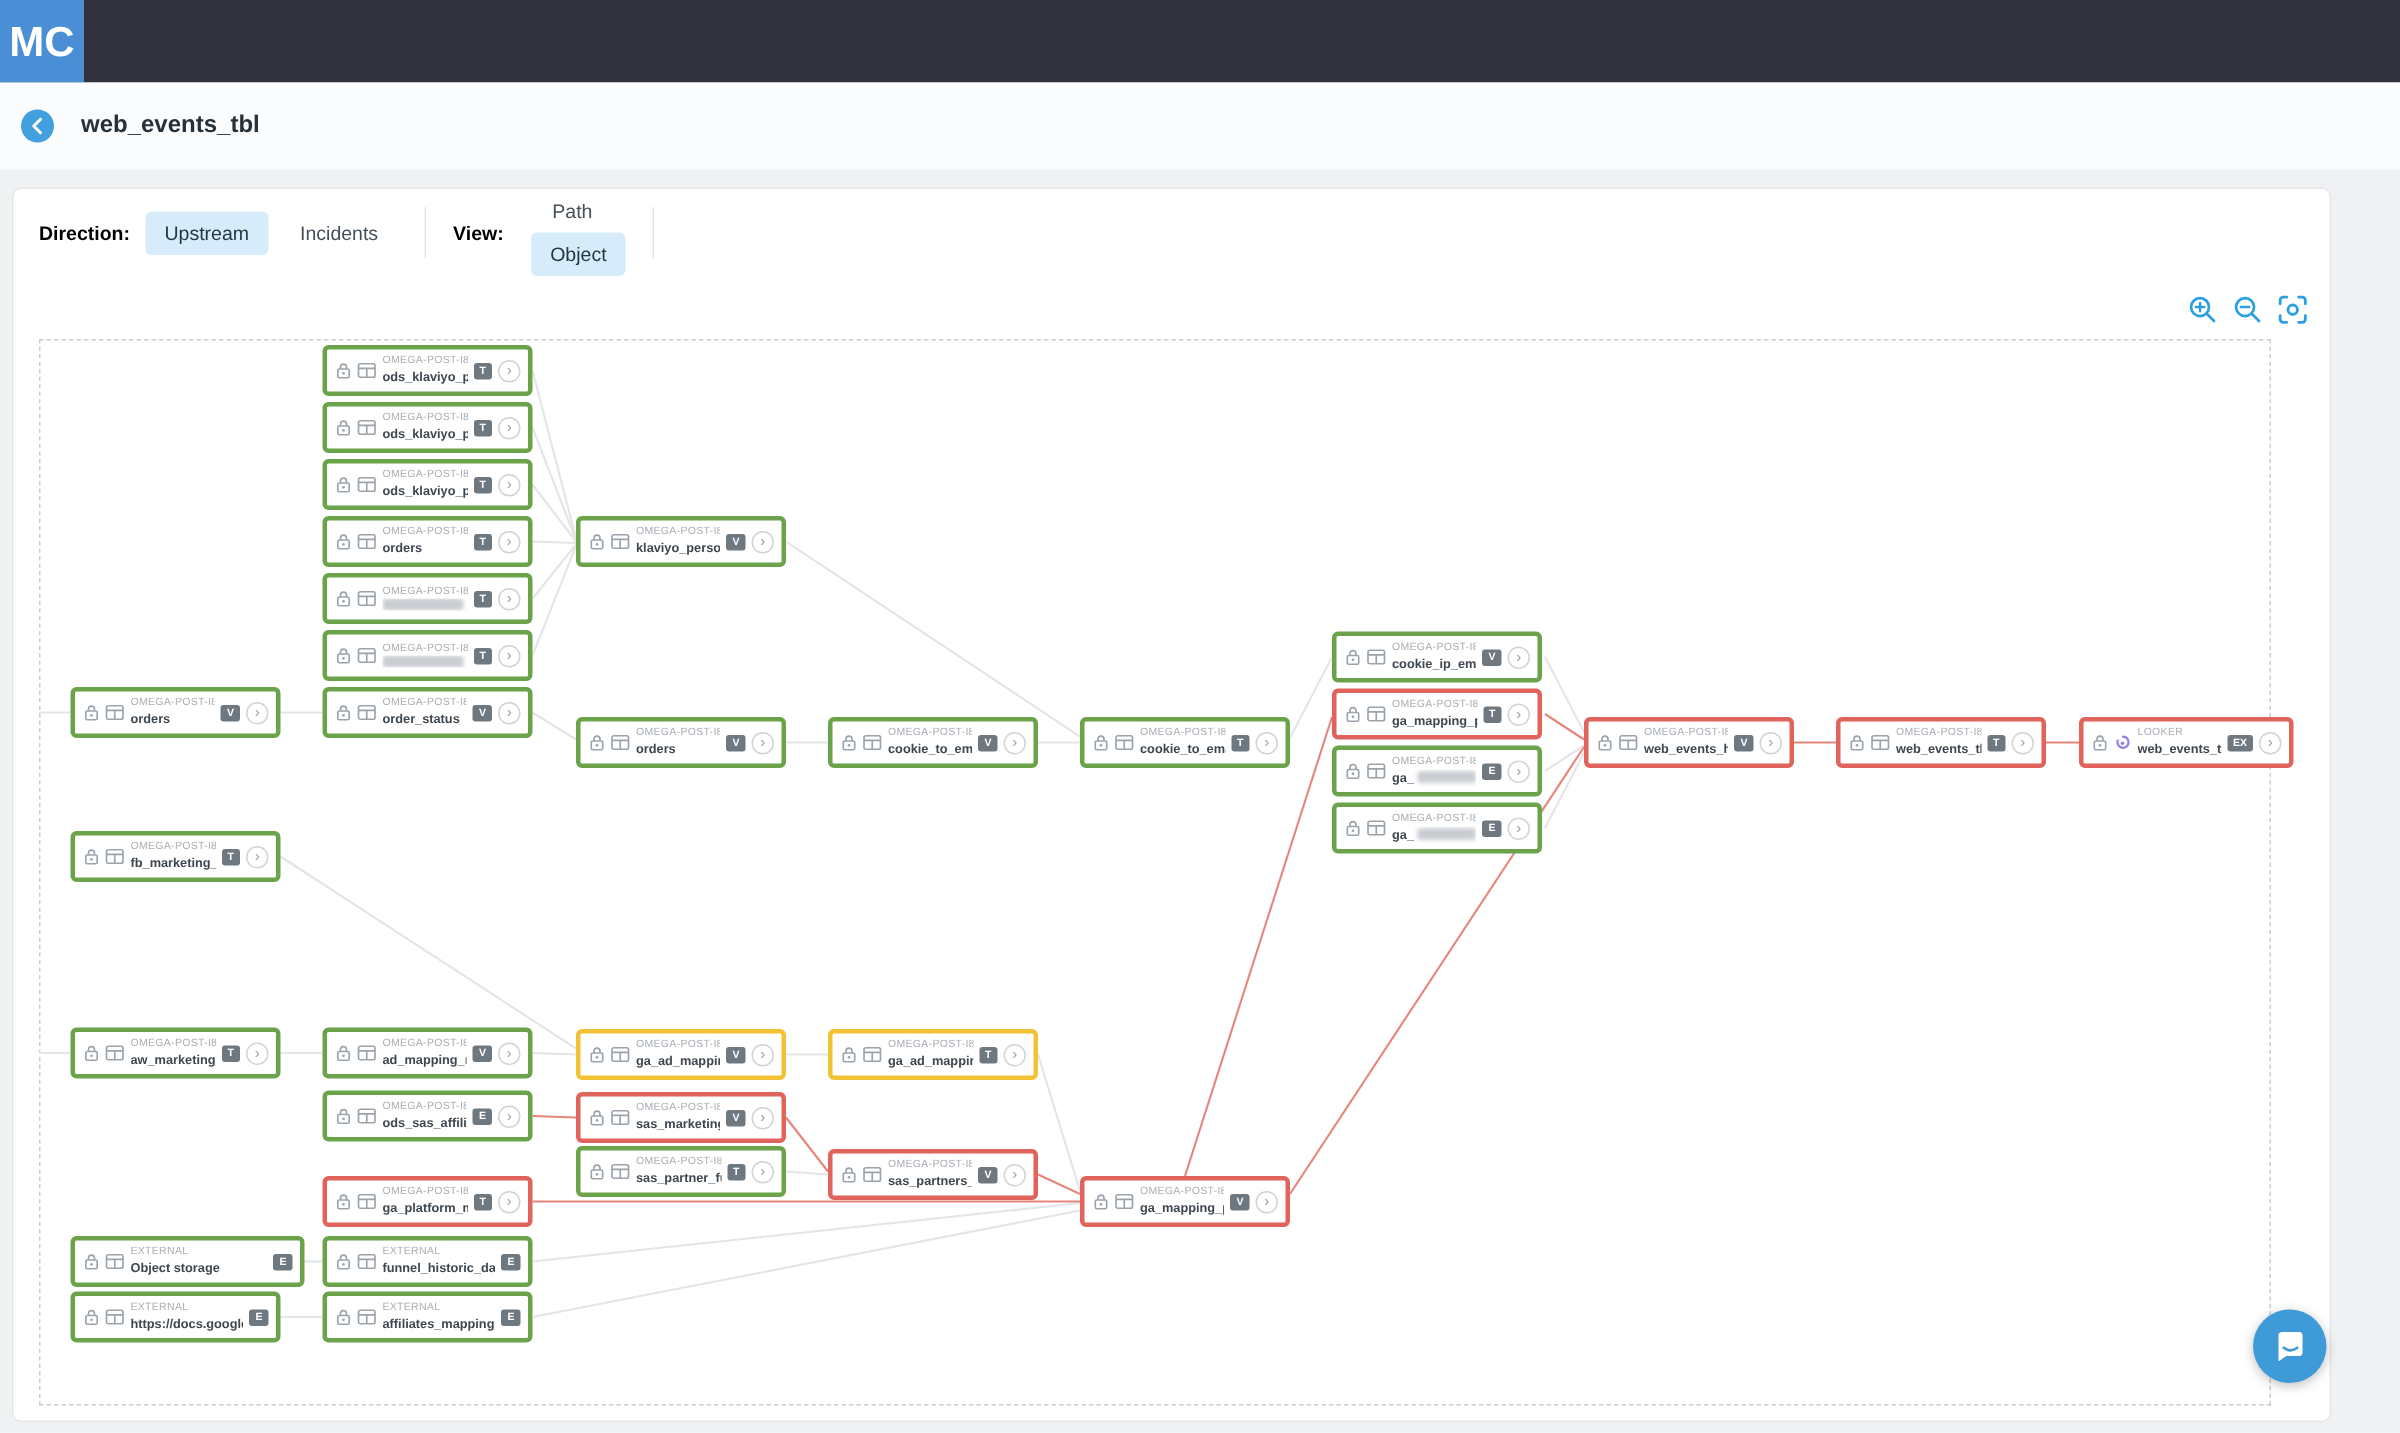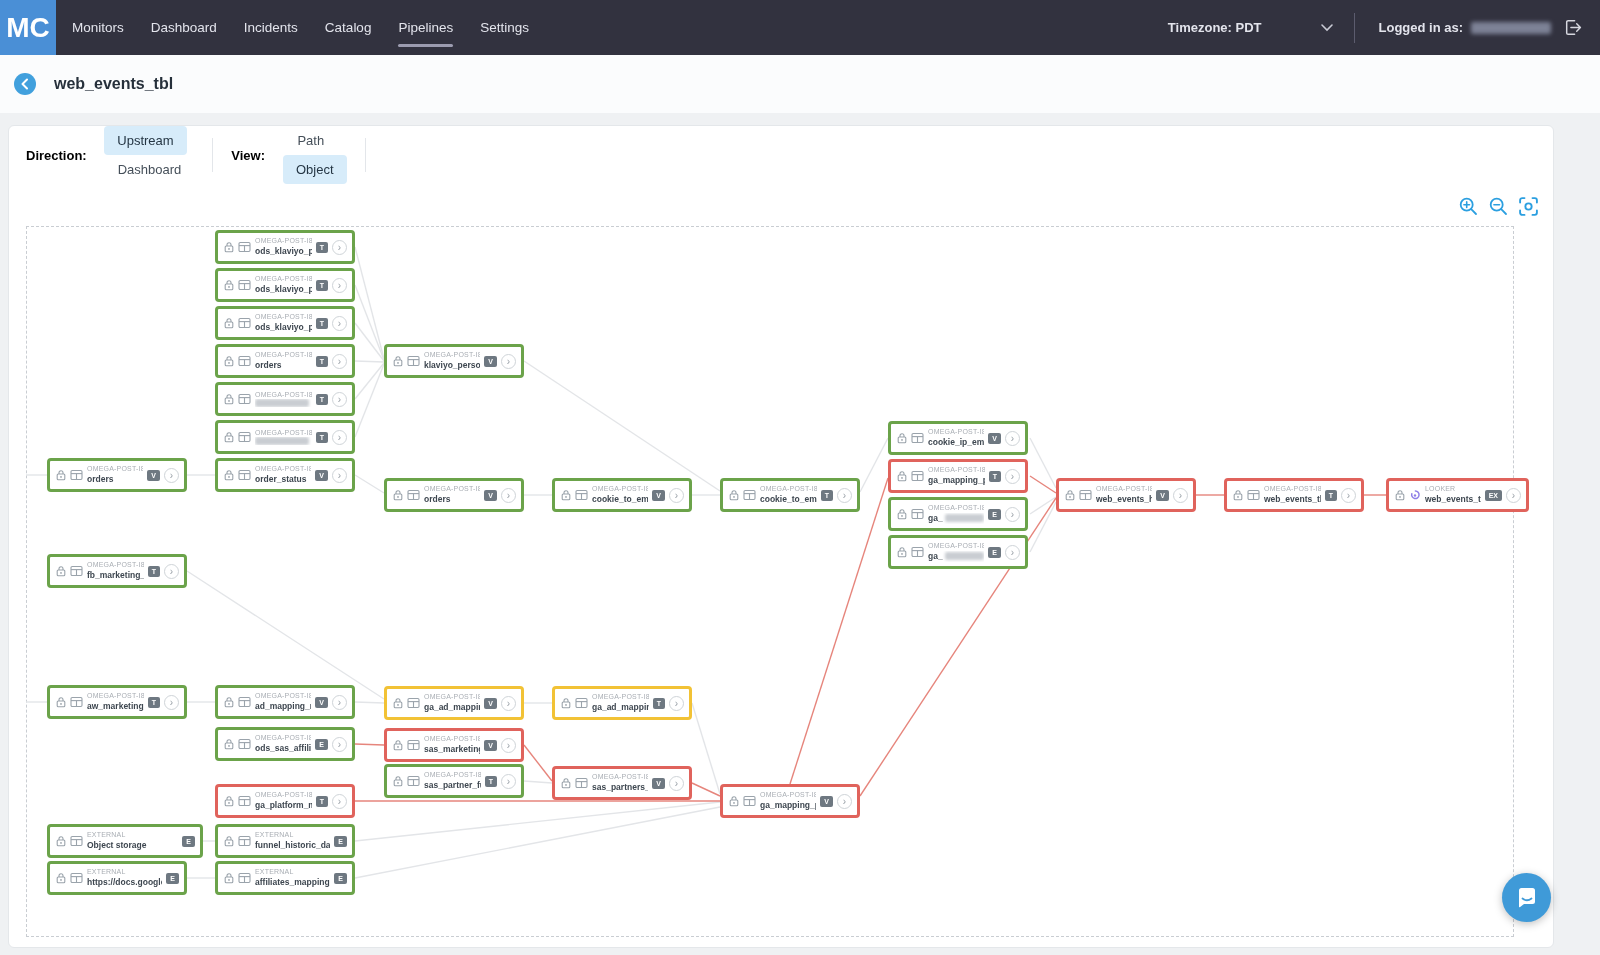--- a/index.html
+++ b/index.html
@@ -58,63 +58,38 @@
   .redact { display:inline-block; background:#c9cdd2; border-radius:2px; height:8px; filter:blur(1.5px); }
 
   
   .chat { position:absolute; left:1502px; top:873px; width:49px; height:49px; border-radius:50%; background:#3f9ad8; display:flex; align-items:center; justify-content:center; cursor:pointer; box-shadow:0 2px 8px rgba(0,0,0,.25); }
 </style>
 </head>
 <body>
 
 <nav class="navbar">
   <div class="logo">MC</div>
-  <div class="nav-menu" id="nav-menu">
-      <a class="nav-item">Monitors</a>
-      <a class="nav-item">Dashboard</a>
-      <a class="nav-item">Incidents</a>
-      <a class="nav-item">Catalog</a>
-      <a class="nav-item active">Pipelines</a>
-      <a class="nav-item">Settings</a>
-    </div>
-  <div class="nav-right">
-    <span class="tz-label">Timezone: PDT</span>
-    <span class="tz-chev">
-      <svg width="14" height="9" viewBox="0 0 14 9">
-          <path d="M2 2l5 5 5-5" fill="none" stroke="#c9cad4" stroke-width="1.6" stroke-linecap="round"></path>
-        </svg>
-    </span>
-    <span class="nav-divider"></span>
-    <span class="login-label">Logged in as:</span>
-    <span class="redact-dark"></span>
-    <span class="logout">
-      <svg width="19" height="19" viewBox="0 0 18 18">
-          <path d="M11 2.5H4.8A1.3 1.3 0 0 0 3.5 3.8v10.4a1.3 1.3 0 0 0 1.3 1.3H11" fill="none" stroke="#d7d8e0" stroke-width="1.4" stroke-linecap="round"></path>
-          <path d="M7.5 9h9M13 5.5 16.5 9 13 12.5" fill="none" stroke="#d7d8e0" stroke-width="1.4" stroke-linecap="round" stroke-linejoin="round"></path>
-        </svg>
-    </span>
-  </div>
 </nav>
 
 <div class="page-header">
   <div class="back-btn">
     <svg width="10" height="12" viewBox="0 0 10 12">
         <path d="M7 1.5 2.5 6 7 10.5" fill="none" stroke="#fff" stroke-width="2" stroke-linecap="round" stroke-linejoin="round"></path>
       </svg>
   </div>
   <h1 class="page-title">web_events_tbl</h1>
 </div>
 
 <div class="card">
 
   <div class="toolbar">
     <span class="tb-label">Direction:</span>
-    <span id="direction-options" style="display:flex;align-items:center;flex-direction:column;">
+    <span id="direction-options" style="display:flex;align-items:center;">
         <span class="pill active">Upstream</span>
-        <span class="pill">Dashboard</span>
+        <span class="pill">Incidents</span>
       </span>
     <span class="tb-divider"></span>
     <span class="tb-label view-label">View:</span>
     <span id="view-options" style="display:flex;align-items:center;flex-direction:column;">
         <span class="pill">Path</span>
         <span class="pill active">Object</span>
       </span>
     <span class="tb-divider"></span>
   </div>
 

